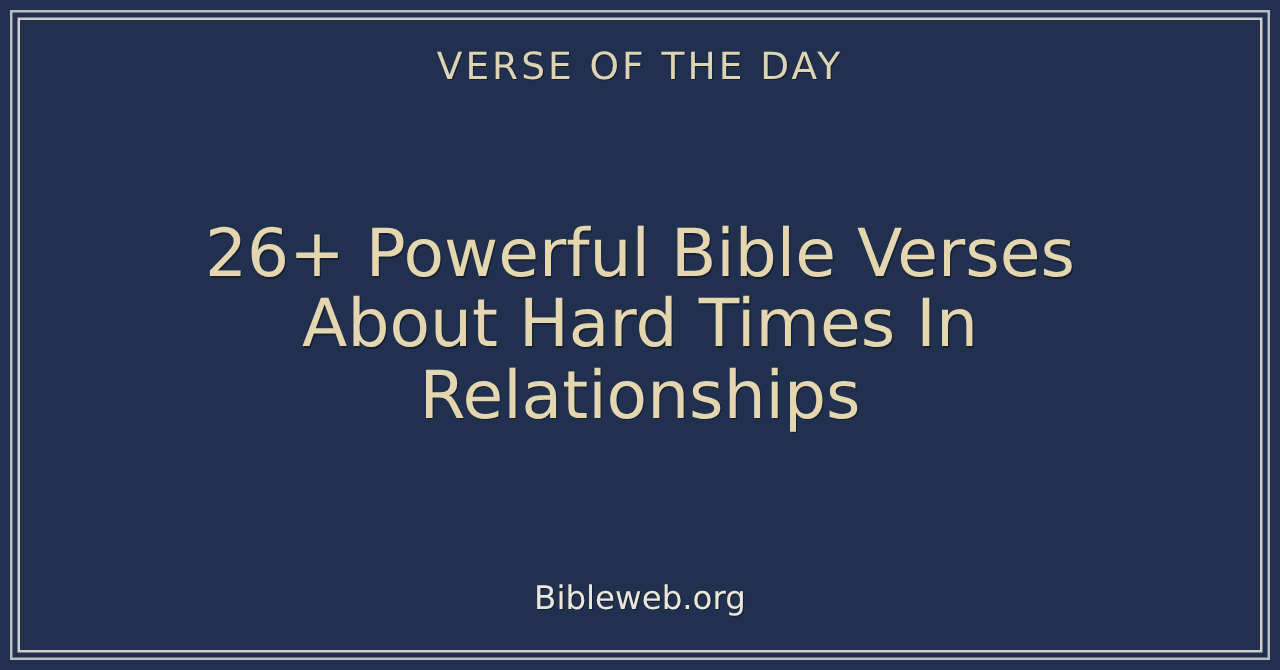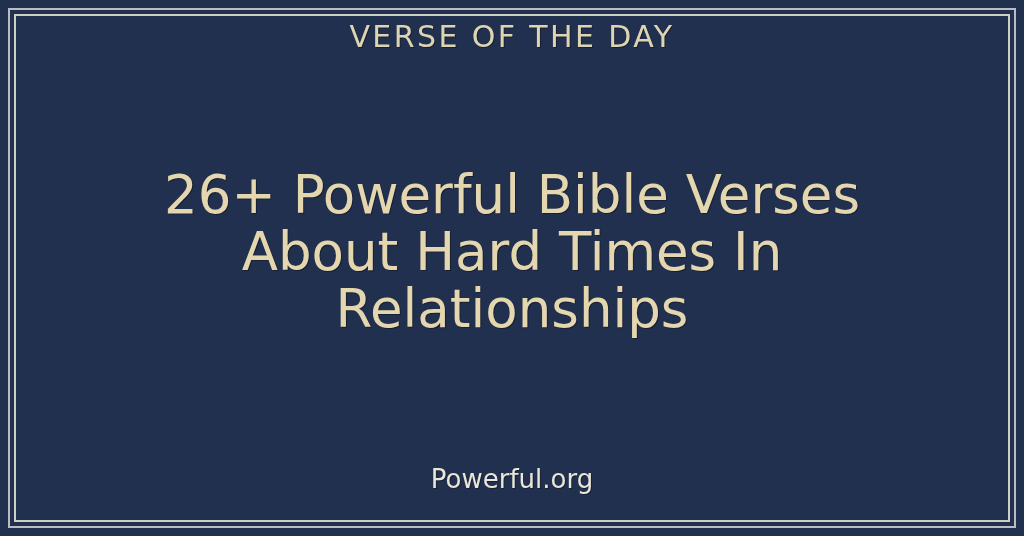--- a/index.html
+++ b/index.html
@@ -47,20 +47,21 @@
     top: 20px;
     right: 20px;
     bottom: 20px;
     display: flex;
     flex-direction: column;
     align-items: center;
     box-sizing: border-box;
   }
 
   .kicker {
+    margin-top: 17px;
     font-size: 30px;
     line-height: 1.1;
     letter-spacing: 2.4px;
     color: #ddd4b4;
     text-align: center;
     white-space: nowrap;
     text-shadow: 1px 1px 0 rgba(0,0,0,0.35);
   }
 
   .title-wrap {
@@ -103,16 +104,16 @@
   <div class="frame-inner"></div>
 
   <div class="content">
 
     <div class="kicker">VERSE OF THE DAY</div>
 
     <div class="title-wrap">
       <h1 class="title">26+ Powerful Bible Verses About Hard Times In Relationships</h1>
     </div>
 
-    <div class="footer">Powerful.org</div>
+    <div class="footer">Bibleweb.org</div>
 
   </div>
 </div>
 
 </body></html>

